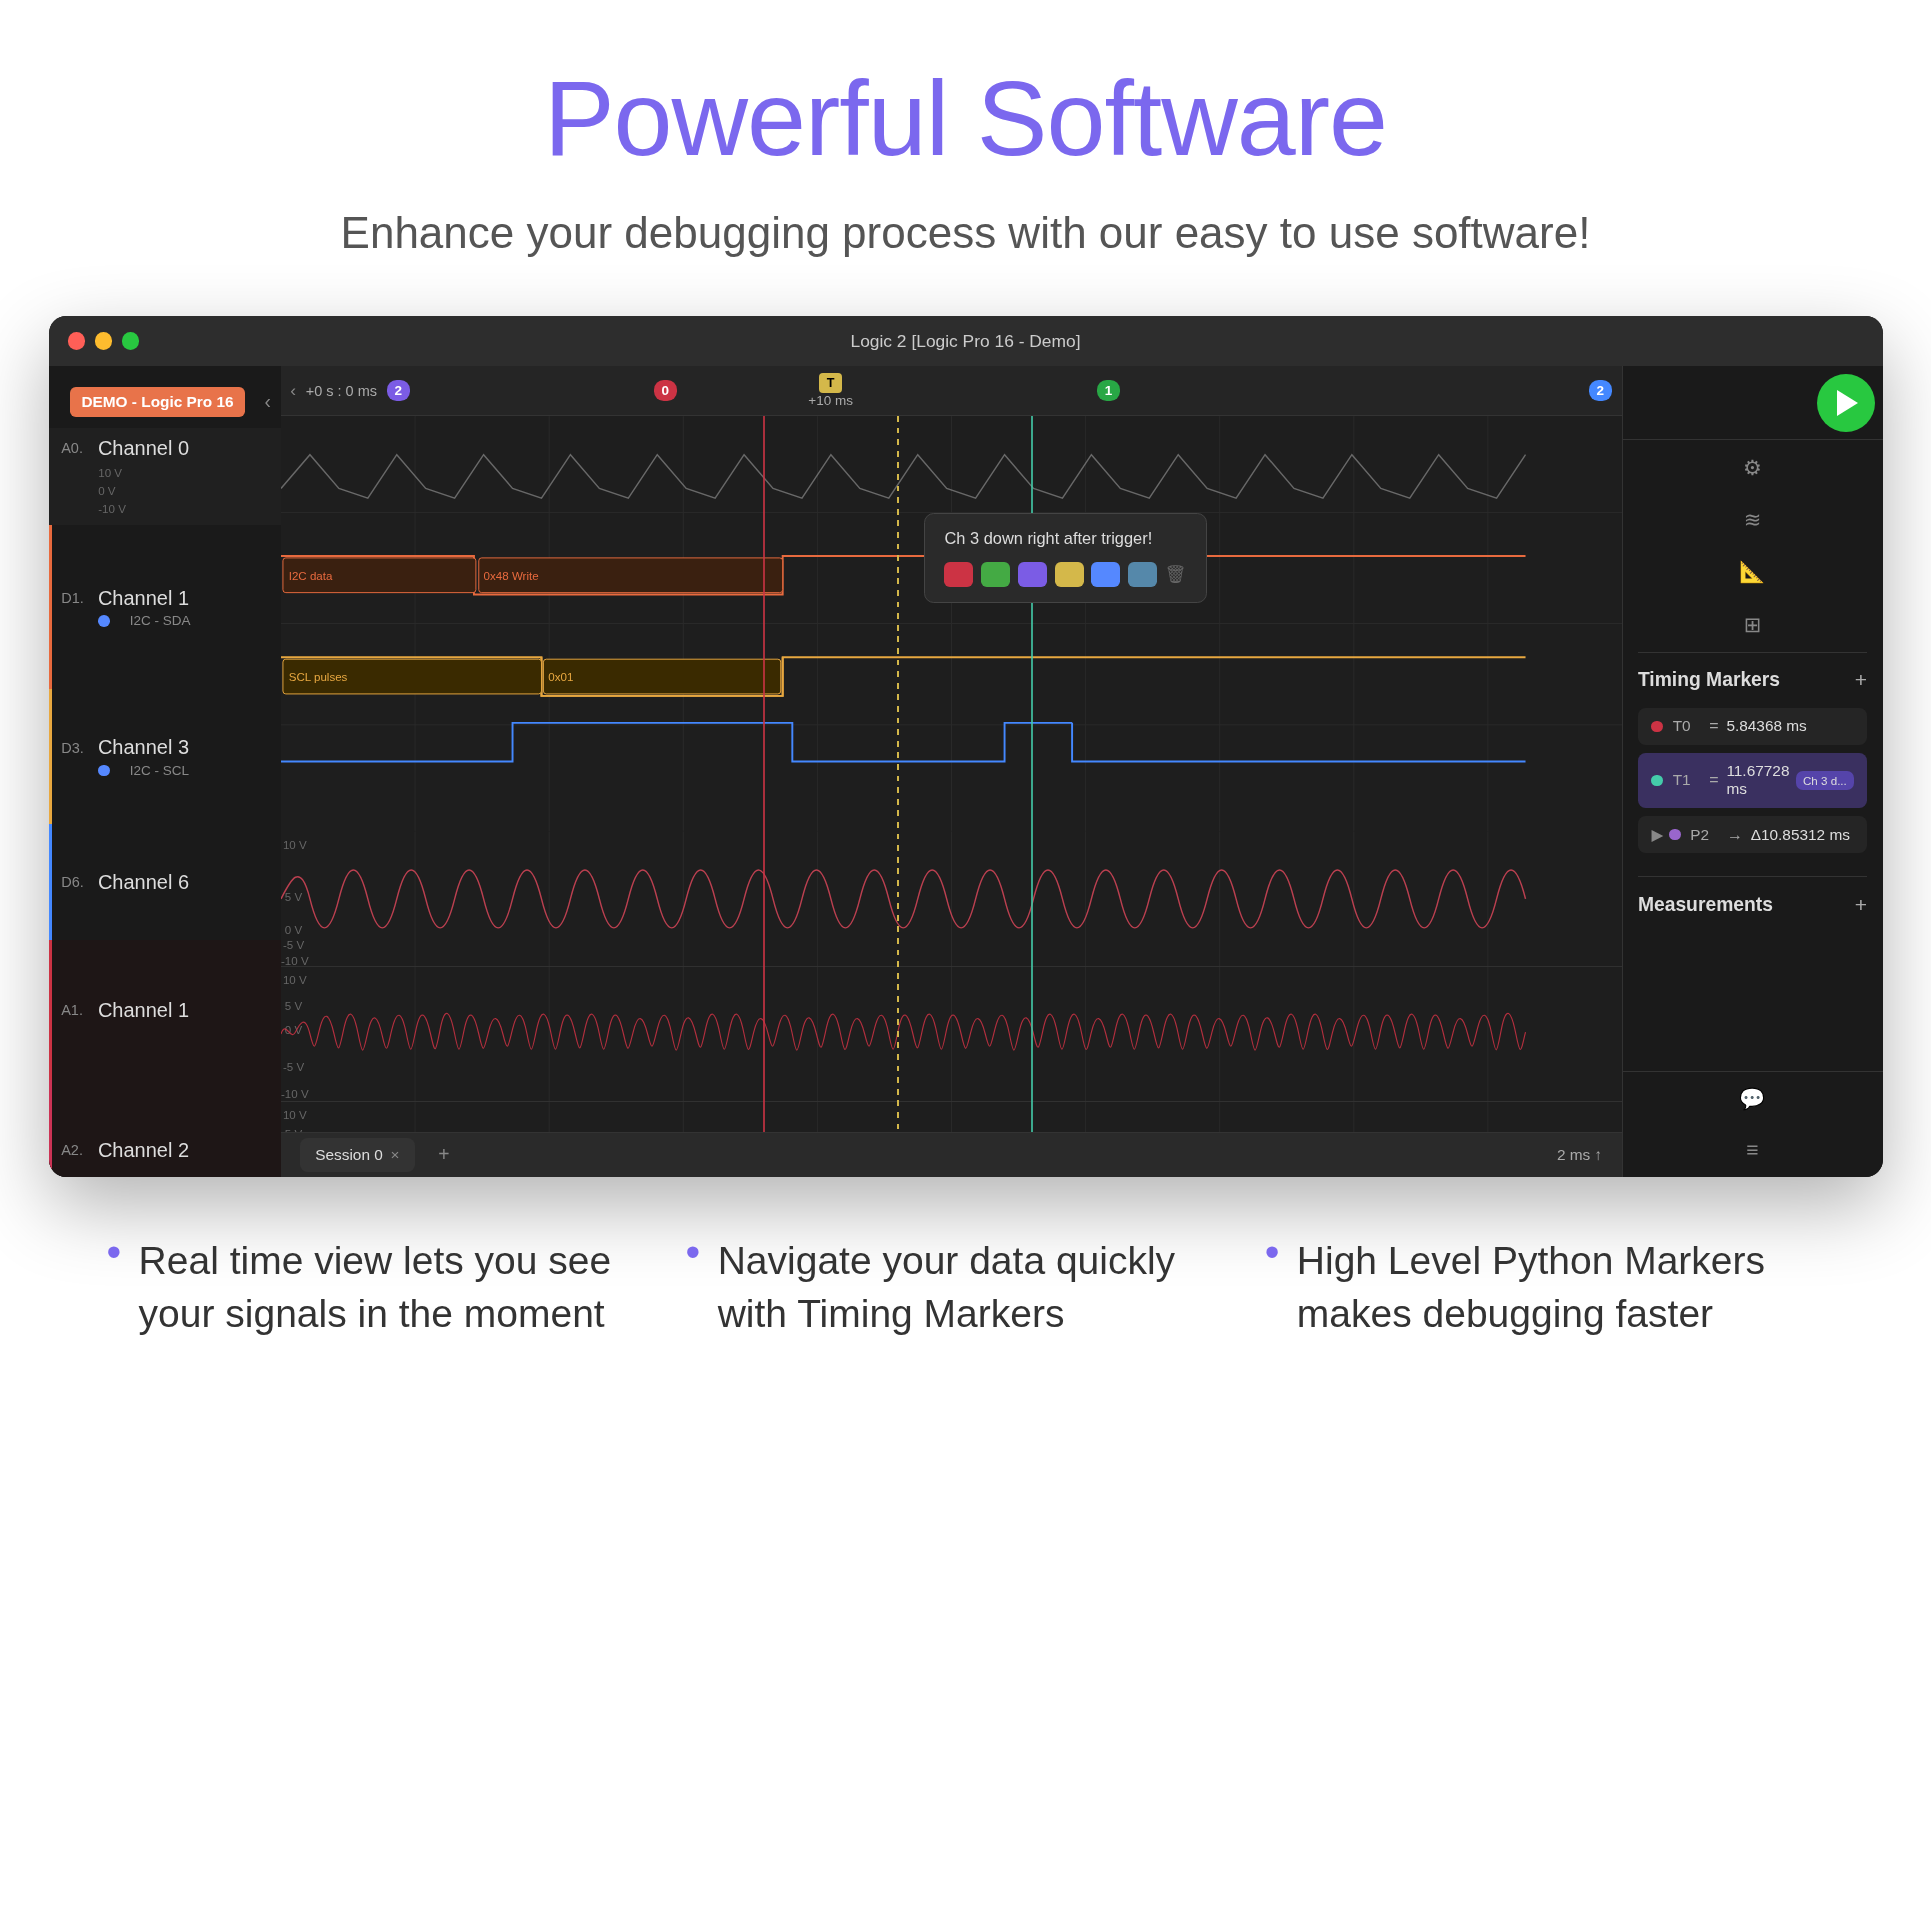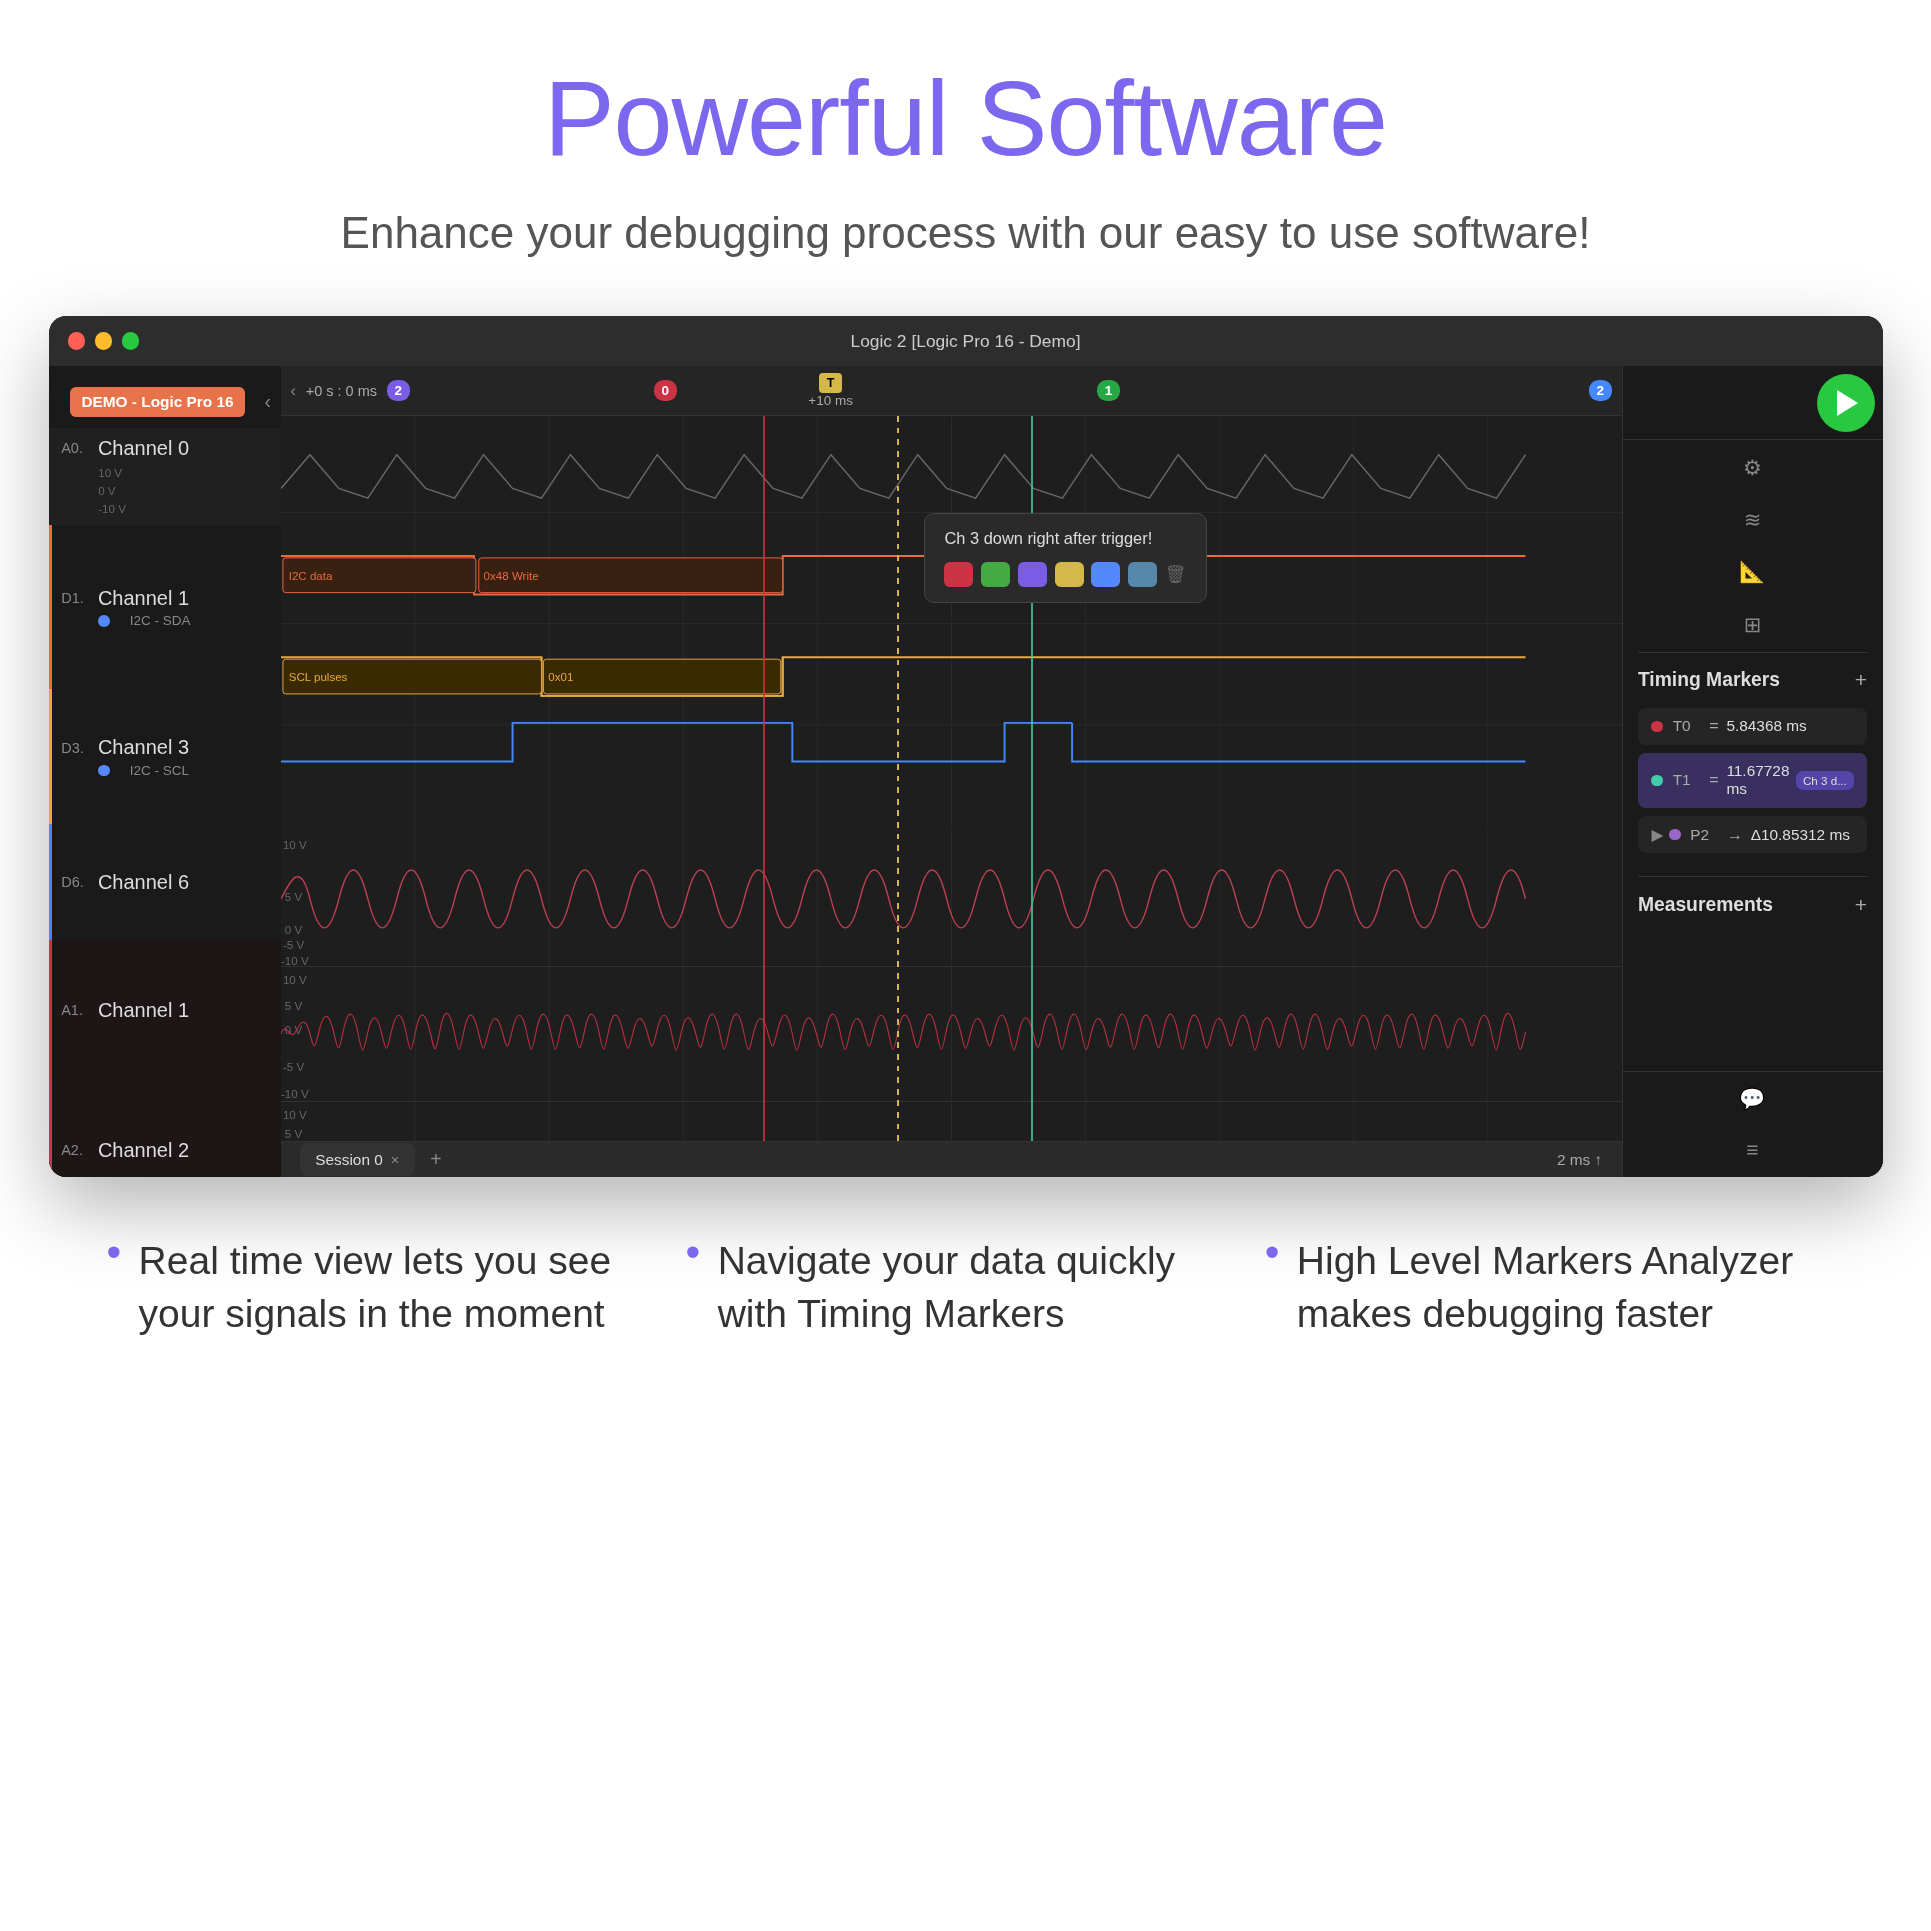--- a/index.html
+++ b/index.html
@@ -387,26 +387,26 @@
       display: flex;
       align-items: center;
       justify-content: center;
       color: #888;
       font-size: 21px;
       cursor: pointer;
     }
 
     
     .status-bar {
-      height: 36px;
+      height: 45px;
       background: #2a2a2a;
       display: flex;
       align-items: center;
       padding: 0 19.3px;
-      gap: 0;
+      gap: 8px;
       border-top: 1px solid #333;
     }
 
     .session-tab {
       display: flex;
       align-items: center;
       gap: 7.7px;
       background: #333;
       padding: 7.7px 15.4px;
       border-radius: 7.7px;
@@ -766,20 +766,20 @@
     <div class="feature-item">
       <div class="feature-bullet-row">
         <span class="bullet-dot">•</span>
         <span class="feature-text">Navigate your data quickly with Timing Markers</span>
       </div>
     </div>
 
     <div class="feature-item">
       <div class="feature-bullet-row">
         <span class="bullet-dot">•</span>
-        <span class="feature-text">High Level Markers Analyzer makes debugging faster</span>
+        <span class="feature-text">High Level Python Markers makes debugging faster</span>
       </div>
     </div>
 
   </div>
 
 </div>
 
 
 </body></html>

